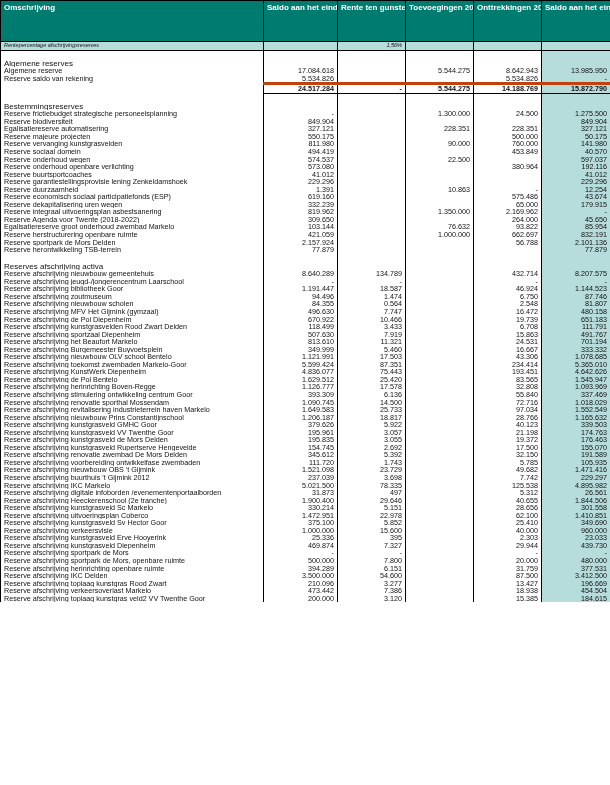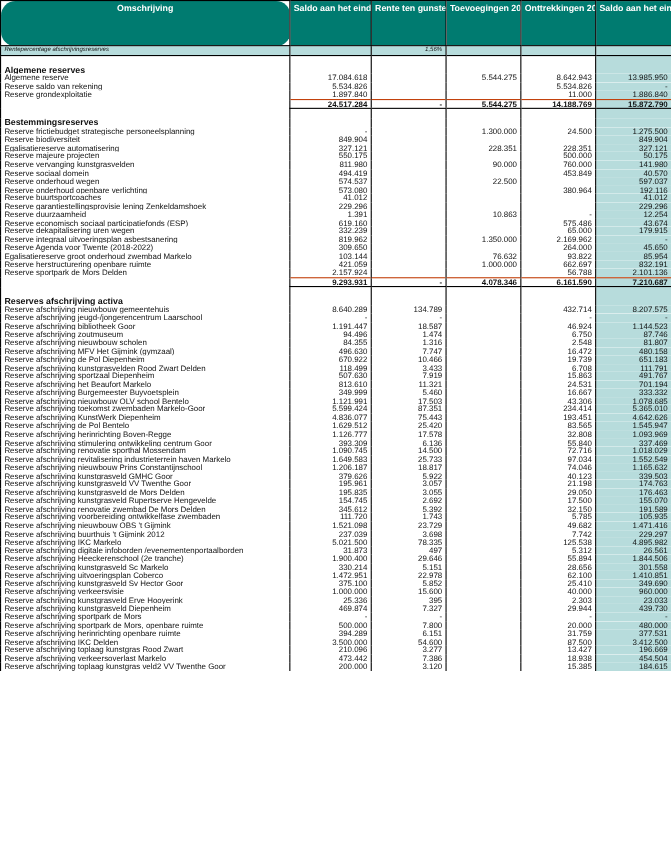--- a/index.html
+++ b/index.html
@@ -5,27 +5,27 @@
   html, body { margin: 0; padding: 0; background: #fff; }
   body { width: 610px; height: 785px; overflow: hidden; font-family: "Liberation Sans", sans-serif; color: #111; }
   table { border-collapse: collapse; table-layout: fixed; width: 610px; font-size: 7.2px; }
   col.c0 { width: 263px; } col.c1 { width: 74px; } col.c2 { width: 68px; }
   col.c3 { width: 68px; } col.c4 { width: 68px; } col.c5 { width: 69px; }
   td, th { padding: 0 3px; height: 7.55px; line-height: 7.55px; white-space: nowrap; overflow: hidden; }
   td.num { text-align: right; border-left: 1px solid #000; }
   td.desc { border-left: 1px solid #000; }
   td.last { background: #b7dcdc; border-right: 1px solid #000; }
   thead th { background: #007b70; color: #fff; font-weight: bold; font-size: 8px; line-height: 9.5px; vertical-align: top; height: 38px; padding-top: 2px; border: 1px solid #000; }
-  thead th.h0 { text-align: center; border-radius: 13px; }
+  thead th.h0 { text-align: left; }
   thead th.hn { text-align: center; }
   tr.rate td { background: #b7dcdc; font-style: italic; font-size: 5.5px; border-top: 1px solid #000; border-bottom: 1px solid #000; }
   tr.rate td.ratecell { background: #b7dcdc; }
-  tr.section td { font-weight: bold; font-size: 8px; }
+  tr.section td { font-weight: normal; font-size: 8px; }
   tr.spacer td { height: 9px; }
-  tr.total td { font-weight: bold; border-top: 1px solid #c2410c; border-bottom: 1px solid #000; }
+  tr.total td { font-weight: bold; border-top: 3px solid #c2410c; border-bottom: 1px solid #000; }
   tr.total td.desc { border-top: none; border-bottom: none; }
 </style>
 </head>
 <body>
 
 <table>
   <colgroup>
       <col class="c0">
       <col class="c1">
       <col class="c2">
@@ -77,28 +77,20 @@
         <td class="num last">13.985.950</td>
       </tr>
       <tr>
         <td class="desc">Reserve saldo van rekening</td>
         <td class="num">5.534.826</td>
         <td class="num"></td>
         <td class="num"></td>
         <td class="num">5.534.826</td>
         <td class="num last">-</td>
       </tr>
-      <tr>
-        <td class="desc">Reserve grondexploitatie</td>
-        <td class="num">1.897.840</td>
-        <td class="num"></td>
-        <td class="num"></td>
-        <td class="num">11.000</td>
-        <td class="num last">1.886.840</td>
-      </tr>
       <tr class="total">
         <td class="desc"></td>
         <td class="num">24.517.284</td>
         <td class="num">-</td>
         <td class="num">5.544.275</td>
         <td class="num">14.188.769</td>
         <td class="num last">15.872.790</td>
       </tr>
       <tr class="spacer">
         <td class="desc"></td>
@@ -253,27 +245,27 @@
         <td class="num last">832.191</td>
       </tr>
       <tr>
         <td class="desc">Reserve sportpark de Mors Delden</td>
         <td class="num">2.157.924</td>
         <td class="num"></td>
         <td class="num"></td>
         <td class="num">56.788</td>
         <td class="num last">2.101.136</td>
       </tr>
-      <tr class="total">
-        <td class="desc"></td>
-        <td class="num">9.293.931</td>
-        <td class="num">-</td>
-        <td class="num">4.078.346</td>
-        <td class="num">6.161.590</td>
-        <td class="num last">7.210.687</td>
+      <tr>
+        <td class="desc">Reserve herontwikkeling TSB-terrein</td>
+        <td class="num">77.879</td>
+        <td class="num"></td>
+        <td class="num"></td>
+        <td class="num"></td>
+        <td class="num last">77.879</td>
       </tr>
       <tr class="spacer">
         <td class="desc"></td>
         <td class="num"></td>
         <td class="num"></td>
         <td class="num"></td>
         <td class="num"></td>
         <td class="num last"></td>
       </tr>
       <tr class="section">
@@ -312,21 +304,21 @@
         <td class="desc">Reserve afschrijving zoutmuseum</td>
         <td class="num">94.496</td>
         <td class="num">1.474</td>
         <td class="num"></td>
         <td class="num">6.750</td>
         <td class="num last">87.746</td>
       </tr>
       <tr>
         <td class="desc">Reserve afschrijving nieuwbouw scholen</td>
         <td class="num">84.355</td>
-        <td class="num">1.316</td>
+        <td class="num">0.564</td>
         <td class="num"></td>
         <td class="num">2.548</td>
         <td class="num last">81.807</td>
       </tr>
       <tr>
         <td class="desc">Reserve afschrijving MFV Het Gijmink (gymzaal)</td>
         <td class="num">496.630</td>
         <td class="num">7.747</td>
         <td class="num"></td>
         <td class="num">16.472</td>
@@ -434,21 +426,21 @@
         <td class="num">25.733</td>
         <td class="num"></td>
         <td class="num">97.034</td>
         <td class="num last">1.552.549</td>
       </tr>
       <tr>
         <td class="desc">Reserve afschrijving nieuwbouw Prins Constantijnschool</td>
         <td class="num">1.206.187</td>
         <td class="num">18.817</td>
         <td class="num"></td>
-        <td class="num">74.046</td>
+        <td class="num">28.766</td>
         <td class="num last">1.165.632</td>
       </tr>
       <tr>
         <td class="desc">Reserve afschrijving kunstgrasveld GMHC Goor</td>
         <td class="num">379.626</td>
         <td class="num">5.922</td>
         <td class="num"></td>
         <td class="num">40.123</td>
         <td class="num last">339.503</td>
       </tr>
@@ -458,21 +450,21 @@
         <td class="num">3.057</td>
         <td class="num"></td>
         <td class="num">21.198</td>
         <td class="num last">174.763</td>
       </tr>
       <tr>
         <td class="desc">Reserve afschrijving kunstgrasveld de Mors Delden</td>
         <td class="num">195.835</td>
         <td class="num">3.055</td>
         <td class="num"></td>
-        <td class="num">29.050</td>
+        <td class="num">19.372</td>
         <td class="num last">176.463</td>
       </tr>
       <tr>
         <td class="desc">Reserve afschrijving kunstgrasveld Rupertserve Hengevelde</td>
         <td class="num">154.745</td>
         <td class="num">2.692</td>
         <td class="num"></td>
         <td class="num">17.500</td>
         <td class="num last">155.070</td>
       </tr>
@@ -522,21 +514,21 @@
         <td class="num">497</td>
         <td class="num"></td>
         <td class="num">5.312</td>
         <td class="num last">26.561</td>
       </tr>
       <tr>
         <td class="desc">Reserve afschrijving Heeckerenschool (2e tranche)</td>
         <td class="num">1.900.400</td>
         <td class="num">29.646</td>
         <td class="num"></td>
-        <td class="num">55.894</td>
+        <td class="num">40.655</td>
         <td class="num last">1.844.506</td>
       </tr>
       <tr>
         <td class="desc">Reserve afschrijving kunstgrasveld Sc Markelo</td>
         <td class="num">330.214</td>
         <td class="num">5.151</td>
         <td class="num"></td>
         <td class="num">28.656</td>
         <td class="num last">301.558</td>
       </tr>

